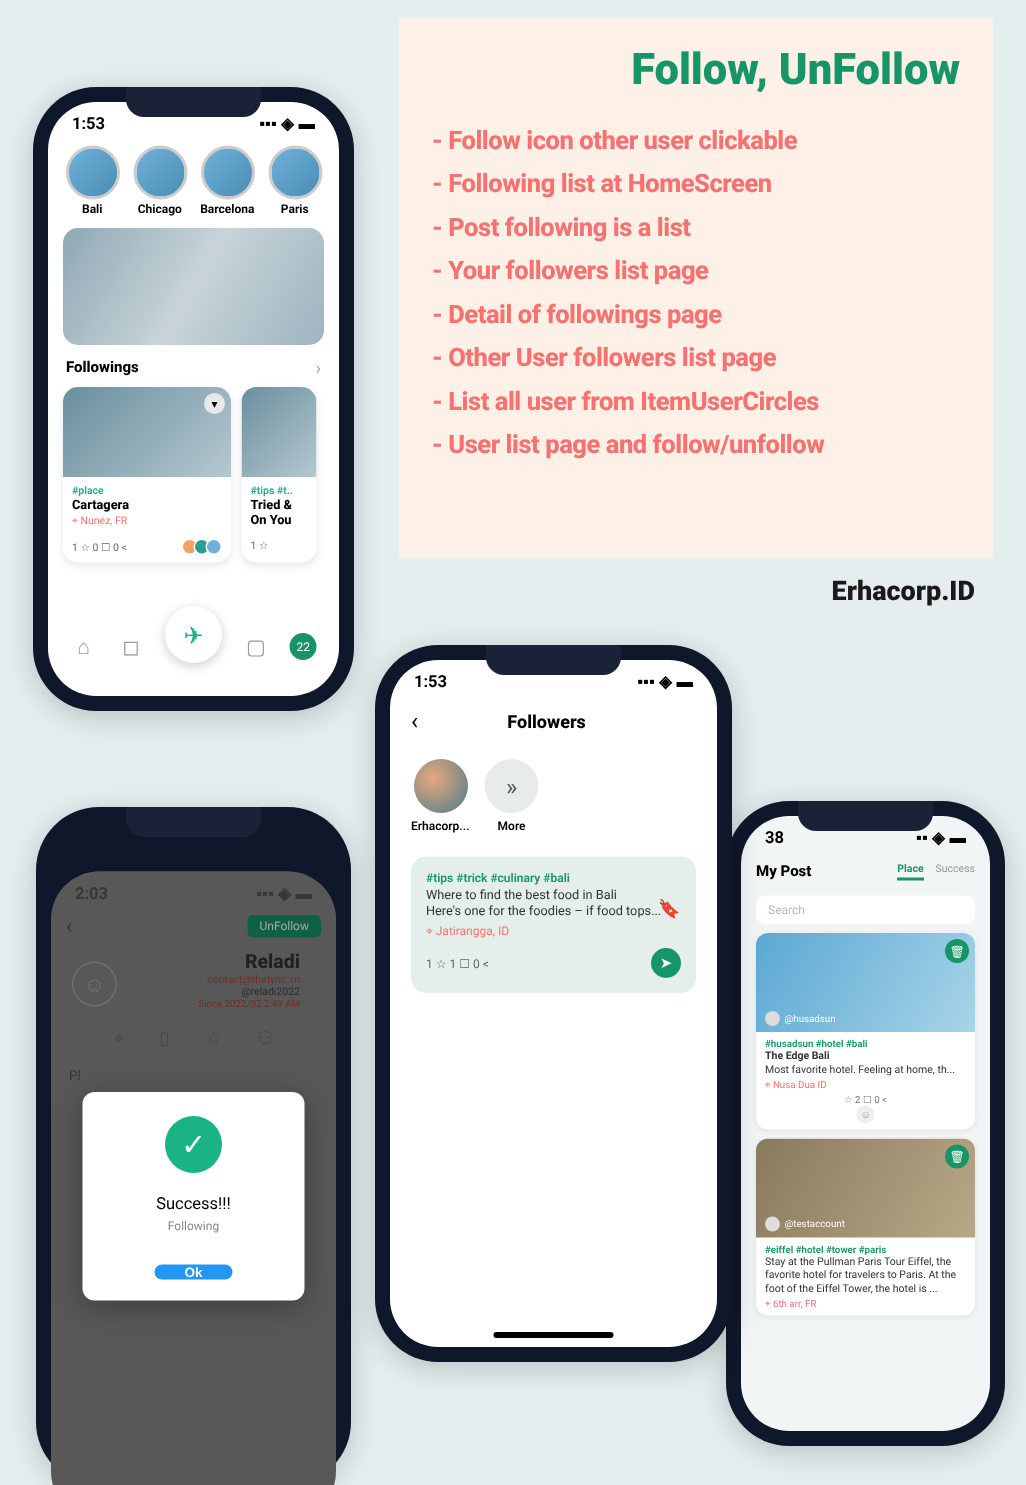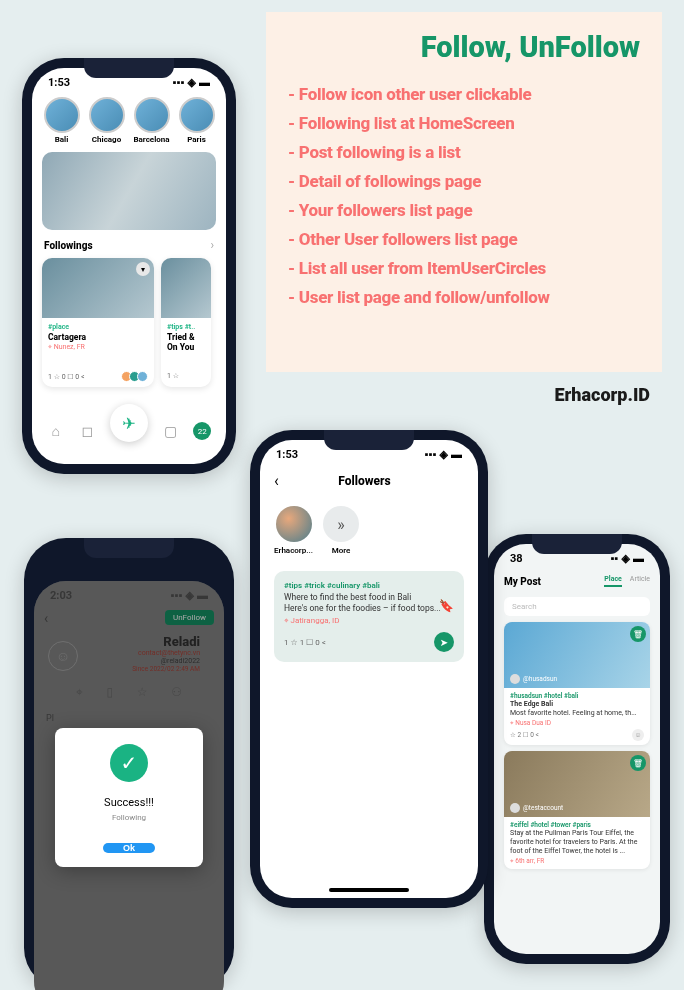--- a/index.html
+++ b/index.html
@@ -30,21 +30,21 @@
   .chevron-r { font-size: 12px; color: #aaa; }
   .cards-row { display: flex; gap: 7px; padding: 4px 10px; }
   .post-card { flex: 0 0 112px; background: #fff; border-radius: 10px; box-shadow: 0 2px 6px rgba(0,0,0,0.1); overflow: hidden; }
   .post-card.cut { flex: 0 0 50px; }
   .post-img { height: 60px; background: linear-gradient(135deg, #6a8f9e, #b5c8d0); position: relative; }
   .post-img .bm { position: absolute; top: 4px; right: 4px; width: 14px; height: 14px; background: #e8e8e8; border-radius: 50%; display: flex; align-items: center; justify-content: center; font-size: 8px; }
   .post-body { padding: 5px 6px; }
   .post-tag { font-size: 7px; color: #1ab383; font-weight: 600; }
   .post-title { font-size: 8.5px; font-weight: 800; margin: 1px 0; }
   .post-loc { font-size: 7px; color: #f87171; }
-  .post-stats { font-size: 7px; color: #666; margin-top: 20px; display: flex; justify-content: space-between; align-items: center; }
+  .post-stats { font-size: 7px; color: #666; margin-top: 8px; display: flex; justify-content: space-between; align-items: center; }
   .avatars { display: flex; }
   .av { width: 11px; height: 11px; border-radius: 50%; border: 1px solid #fff; margin-left: -3px; }
   .av:nth-child(1){background:#f4a261;} .av:nth-child(2){background:#2a9d8f;} .av:nth-child(3){background:#6fb1d8;}
   .btm-nav { position: absolute; bottom: 8px; left: 0; right: 0; display: flex; justify-content: space-around; align-items: center; padding: 6px 8px; }
   .nav-i { width: 18px; height: 18px; color: #999; font-size: 14px; display: flex; align-items: center; justify-content: center; }
   .nav-center { width: 38px; height: 38px; border-radius: 50%; background: #fff; box-shadow: 0 2px 8px rgba(0,0,0,0.2); display: flex; align-items: center; justify-content: center; color: #1ab383; font-size: 16px; transform: translateY(-8px); }
   .nav-badge { width: 18px; height: 18px; border-radius: 50%; background: #169668; color: #fff; display: flex; align-items: center; justify-content: center; font-size: 8px; }
   
   
   .p2 { top: 538px; left: 24px; width: 210px; height: 452px; }
@@ -100,33 +100,33 @@
   .mp-card { margin: 6px 10px; background: #fff; border-radius: 8px; overflow: hidden; box-shadow: 0 1px 4px rgba(0,0,0,0.08); }
   .mp-img { height: 66px; background: linear-gradient(120deg, #5ba8d4, #a8d4e8); position: relative; }
   .mp-img2 { background: linear-gradient(120deg, #8a7a5c, #b8a888); }
   .mp-del { position: absolute; top: 4px; right: 4px; width: 16px; height: 16px; border-radius: 50%; background: #169668; color: #fff; display: flex; align-items: center; justify-content: center; font-size: 8px; }
   .mp-handle { position: absolute; bottom: 4px; left: 6px; display: flex; align-items: center; gap: 3px; font-size: 6.5px; color: #fff; }
   .mp-handle-av { width: 10px; height: 10px; border-radius: 50%; background: #ddd; }
   .mp-body { padding: 4px 6px; }
   .mp-tags { font-size: 6.5px; color: #169668; font-weight: 600; }
   .mp-text { font-size: 7px; color: #333; line-height: 1.3; }
   .mp-loc { font-size: 6.5px; color: #f87171; margin-top: 1px; }
-  .mp-stats { font-size: 6.5px; color: #777; margin-top: 2px; display: flex; justify-content: space-between; align-items: center; }
+  .mp-stats { font-size: 6.5px; color: #777; margin-top: 2px; display: flex; align-items: center; flex-direction: column; }
   .mp-user { width: 12px; height: 12px; border-radius: 50%; background: #eee; display: flex; align-items: center; justify-content: center; font-size: 7px; color: #999; }
 </style>
 </head>
 <body>
 
 <div class="header-panel">
   <div class="header-title">Follow, UnFollow</div>
   <div class="feature-line">- Follow icon other user clickable</div>
   <div class="feature-line">- Following list at HomeScreen</div>
   <div class="feature-line">- Post following is a list</div>
+  <div class="feature-line">- Your followers list page</div>
   <div class="feature-line">- Detail of followings page</div>
-  <div class="feature-line">- Your followers list page</div>
   <div class="feature-line">- Other User followers list page</div>
   <div class="feature-line">- List all user from ItemUserCircles</div>
   <div class="feature-line">- User list page and follow/unfollow</div>
 </div>
 <div class="credit">Erhacorp.ID</div>
 
 <div class="iphone p1">
   <div class="notch"></div>
   <div class="iphone-screen">
     <div class="status-bar">
@@ -290,21 +290,21 @@
       <span class="status-right">
           <span>▪▪</span>
           <span>◈</span>
           <span>▬</span>
         </span>
     </div>
     <div class="mp-head">
       <span class="mp-title">My Post</span>
       <span class="mp-tabs">
         <span class="mp-tab active">Place</span>
-        <span class="mp-tab">Article</span>
+        <span class="mp-tab">Success</span>
       </span>
     </div>
     <div class="mp-search">Search</div>
     <div class="mp-card">
       <div class="mp-img">
         <span class="mp-del">🗑</span>
         <span class="mp-handle">
             <span class="mp-handle-av"></span>
             <span>@husadsun</span>
           </span>

